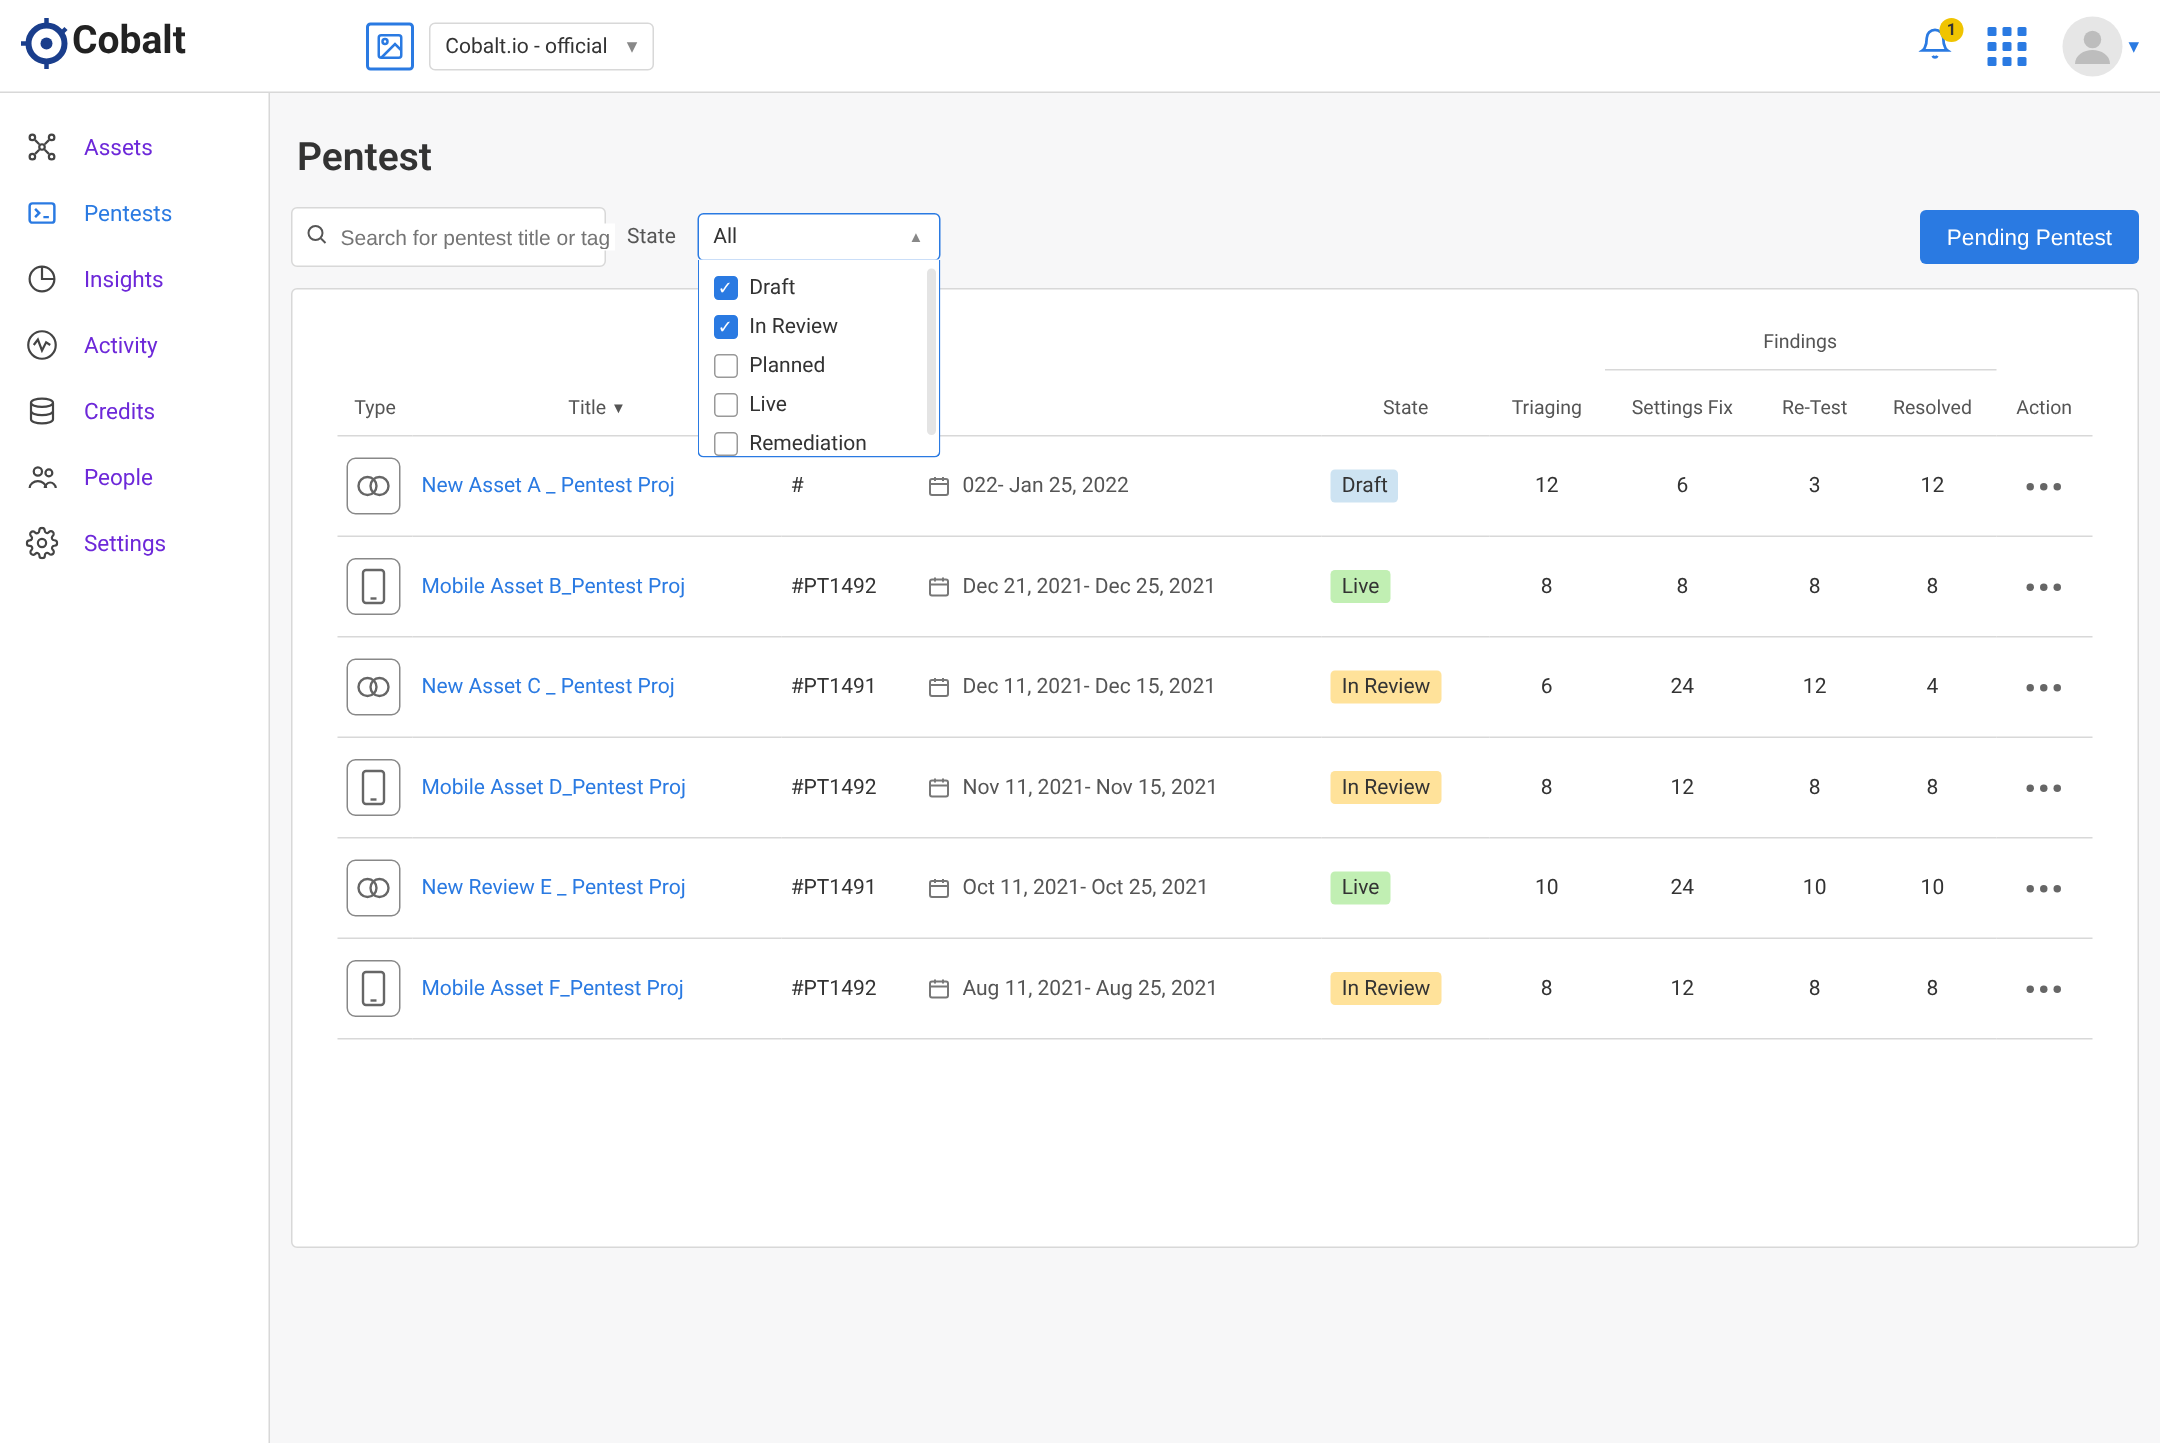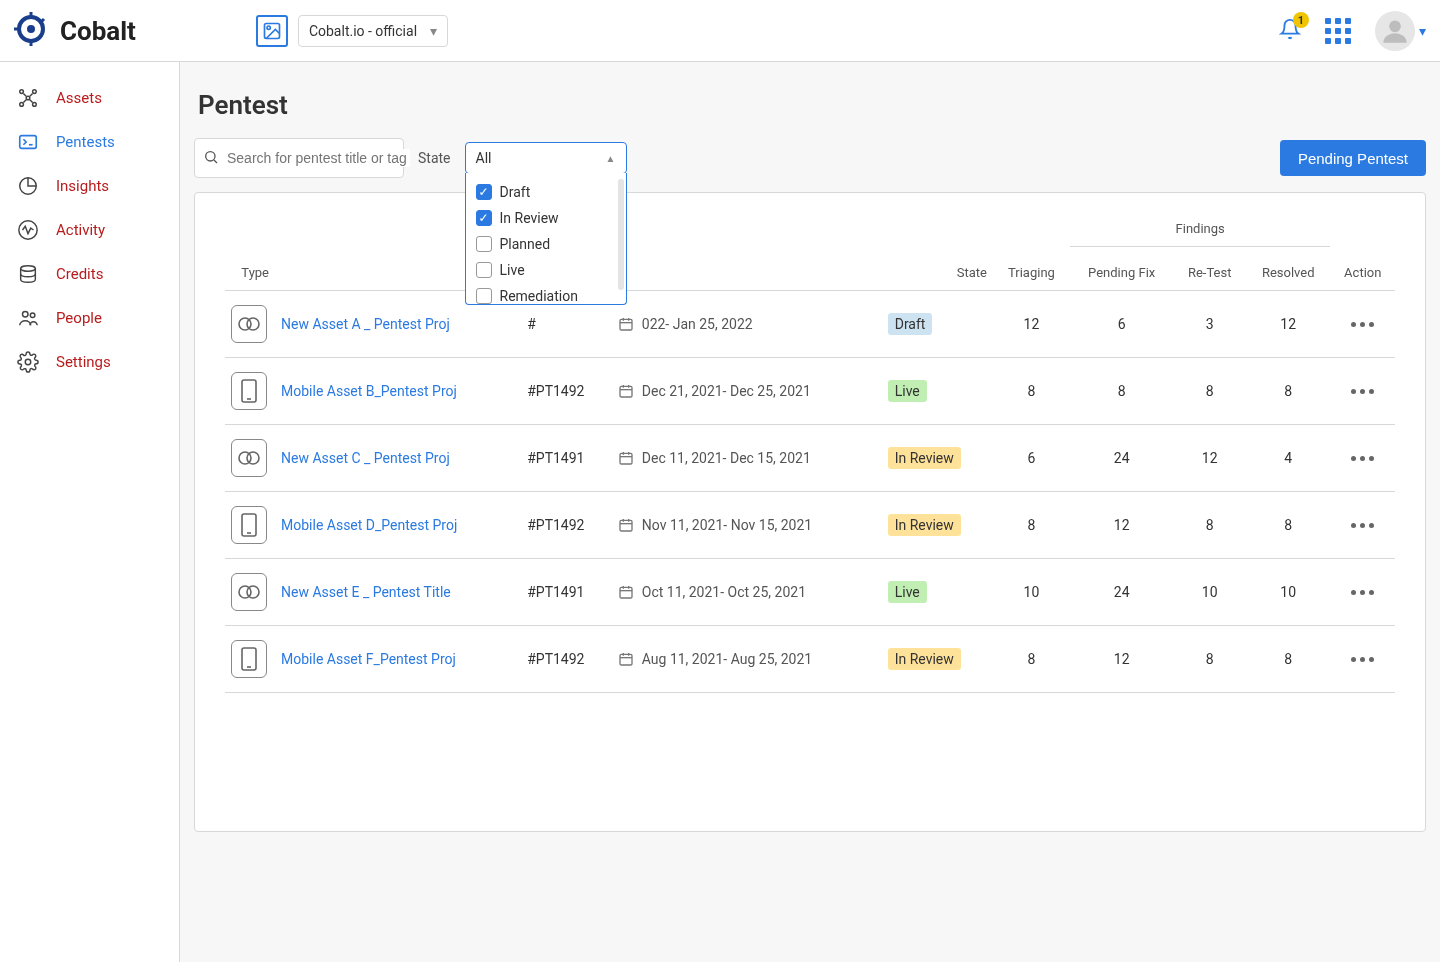--- a/index.html
+++ b/index.html
@@ -16,21 +16,21 @@
   *{box-sizing:border-box;}
   body{
     margin:0; font-family:-apple-system,BlinkMacSystemFont,"Segoe UI",Roboto,Helvetica,Arial,sans-serif;
     color:var(--text); font-size:14px; background:#fff;
   }
   
   .topbar{
     display:flex; align-items:center; height:62px; border-bottom:1px solid var(--border);
     padding:0 14px; gap:12px;
   }
-  .brand{display:flex; align-items:center; gap:12px;}
+  .brand{display:flex; align-items:flex-start; gap:0;}
   .brand-name{font-size:26px; font-weight:700; color:#222;}
   .org-picker{
     margin-left:80px; display:flex; align-items:center; gap:10px;padding-left:28px;
   }
   .org-icon{width:32px; height:32px; border:2px solid var(--blue-bright); color:var(--blue-bright); border-radius:3px; display:flex; align-items:center; justify-content:center;}
   .org-select{
     border:1px solid var(--border); border-radius:4px; height:32px; min-width:150px;
     display:flex; align-items:center; padding:0 10px; justify-content:space-between; color:var(--text);
     background:#fff;
   }
@@ -45,21 +45,21 @@
   .apps-grid{display:grid; grid-template-columns:repeat(3,6px); grid-template-rows:repeat(3,6px); gap:4px;}
   .apps-grid span{width:6px; height:6px; background:var(--blue-bright); border-radius:1px;}
   .avatar{width:40px; height:40px; border-radius:50%; background:#e6e6e6; display:flex; align-items:center; justify-content:center; }
   .avatar-caret{color:var(--blue-bright); margin-left:4px;}
 
   
   .layout{display:flex; min-height:calc(100vh - 62px);}
   .sidebar{width:180px; border-right:1px solid var(--border); padding-top:14px;}
   .nav-item{
     display:flex; align-items:center; gap:16px; height:44px; padding:0 16px;
-    color:#b91c1c; cursor:pointer;
+    color:#6d28d9; cursor:pointer;
   }
   .nav-item.active{color:var(--blue-bright);}
   .nav-item .nav-icon{width:24px; height:24px; display:flex; align-items:center; justify-content:center;}
   .nav-label{font-size:15px;}
 
   .main{flex:1; background:var(--bg); padding:20px 14px;}
   .page-title{font-size:26px; font-weight:600; margin:8px 0 18px 4px;}
   .toolbar{display:flex; align-items:center; gap:14px; margin-bottom:14px; position:relative;}
   .search-box{
     width:210px; height:40px; border:1px solid var(--border); border-radius:4px; background:#fff;
@@ -86,21 +86,21 @@
   .dd-check.checked::after{content:"✓"; color:#fff; font-size:12px; line-height:1;}
   .create-btn{
     margin-left:auto; background:var(--blue-bright); color:#fff; border:none; height:36px;
     padding:0 18px; border-radius:4px; font-size:15px; cursor:pointer;
   }
 
   
   .card{background:#fff; border:1px solid var(--border); border-radius:4px; padding:10px 30px; min-height:640px; }
   table.ptable{width:100%; border-collapse:collapse;}
   .ptable th{
-    text-align:right; font-weight:400; color:var(--muted); font-size:13px;
+    text-align:center; font-weight:400; color:var(--muted); font-size:13px;
     padding:18px 6px 10px; border-bottom:1px solid var(--border); vertical-align:bottom;
   }
   .ptable th.center, .ptable td.center{text-align:center;}
   .findings-group{border-bottom:none; padding-bottom:0; text-align:center;}
   .ptable td{
     padding:14px 6px; border-bottom:1px solid var(--border); vertical-align:middle; white-space:nowrap;
   }
   .ptable tr:last-child td{border-bottom:1px solid var(--border);}
   .type-cell{width:50px;}
   .type-box{
@@ -321,21 +321,21 @@
               <span>Title</span> <span class="sort-caret">▼</span>
             </th>
             <th rowspan="2">ID</th>
             <th rowspan="2"></th>
             <th rowspan="2">State</th>
             <th rowspan="2" class="center">Triaging</th>
             <th colspan="3" class="findings-group center">Findings</th>
             <th rowspan="2" class="center">Action</th>
           </tr>
           <tr>
-            <th class="center">Pending Fix</th>
+            <th class="center">Settings Fix</th>
             <th class="center">Re-Test</th>
             <th class="center">Resolved</th>
           </tr>
         </thead>
         <tbody id="table-body">
             <tr>
     <td class="type-cell">
                 <div class="type-box">
                   <svg width="24" height="20" viewBox="0 0 24 20" fill="none" stroke="#666" stroke-width="1.6">
                     <circle cx="8" cy="10" r="6"></circle>
@@ -476,21 +476,21 @@
   </tr>
             <tr>
     <td class="type-cell">
                 <div class="type-box">
                   <svg width="24" height="20" viewBox="0 0 24 20" fill="none" stroke="#666" stroke-width="1.6">
                     <circle cx="8" cy="10" r="6"></circle>
                     <circle cx="16" cy="10" r="6"></circle>
                   </svg>
                 </div>
               </td>
-    <td><span class="title-link">New Asset E _ Pentest Title</span></td>
+    <td><span class="title-link">New Review E _ Pentest Proj</span></td>
     <td>#PT1491</td>
     <td>
                 <div class="date-cell">
                   <svg width="16" height="16" viewBox="0 0 24 24" fill="none" stroke="#777" stroke-width="2">
                     <rect x="3" y="5" width="18" height="16" rx="2"></rect>
                     <line x1="3" y1="10" x2="21" y2="10"></line>
                     <line x1="8" y1="3" x2="8" y2="7"></line>
                     <line x1="16" y1="3" x2="16" y2="7"></line>
                   </svg>
                   <span>Oct 11, 2021- Oct 25, 2021</span>

